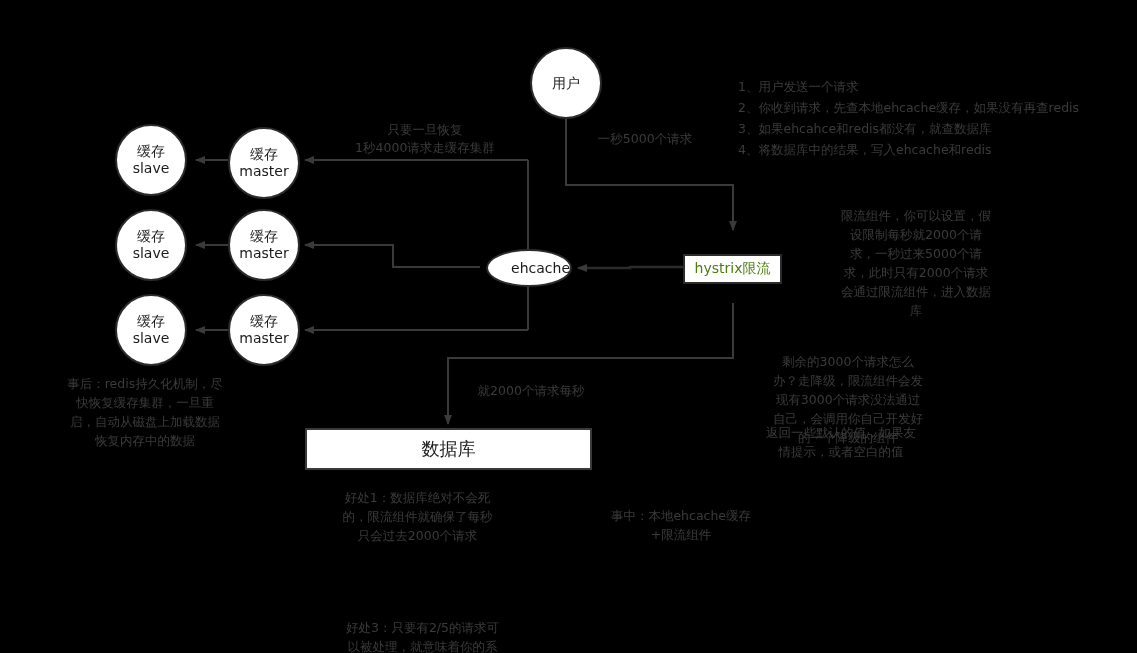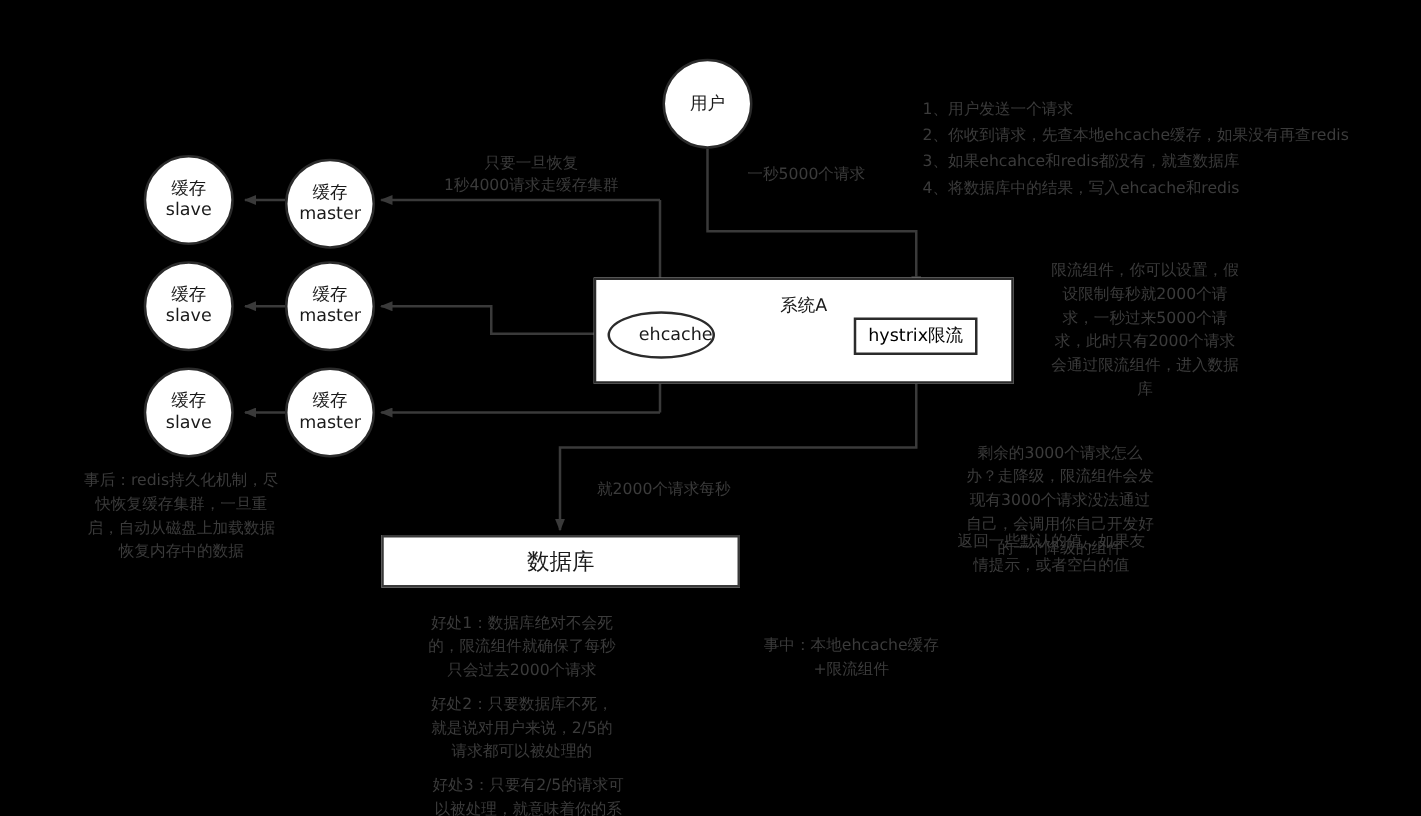--- a/index.html
+++ b/index.html
@@ -68,21 +68,21 @@
     font-size: 14px;
   }
   .rectnode {
     position: absolute;
     background: #ffffff;
     border: 2px solid #2b2b2b;
     box-sizing: border-box;
     display: flex;
     align-items: center;
     justify-content: center;
-    color: #000000;
+    color: #4d7c0f;
     font-size: 14px;
   }
   .dbbox {
     position: absolute;
     background: #ffffff;
     border: 2px solid #3a3a3a;
     box-sizing: border-box;
     display: flex;
     align-items: center;
     justify-content: center;
@@ -163,23 +163,20 @@
 
   <div class="node-circle" style="left:115px; top:294px; width:72px; height:72px;">
     <span>缓存</span>
     <span class="l2">slave</span>
   </div>
   <div class="node-circle" style="left:228px; top:294px; width:72px; height:72px;">
     <span>缓存</span>
     <span class="l2">master</span>
   </div>
 
-  <div class="sysbox" style="left:475px; top:222px; width:336px; height:85px;">
-    <div class="sysbox-title">系统A</div>
-  </div>
   <div class="ellipse" style="left:486px; top:249px; width:86px; height:38px;">
     <span>ehcache</span>
   </div>
   <div class="rectnode" style="left:683px; top:254px; width:99px; height:30px;">
     <span>hystrix限流</span>
   </div>
 
   <div class="dbbox" style="left:305px; top:428px; width:287px; height:42px;">
     <span>数据库</span>
   </div>
@@ -218,20 +215,17 @@
 自己，会调用你自己开发好
 的一个降级的组件</div>
 
   <div class="anno center" style="left:746px; top:423px; width:190px;">返回一些默认的值，如果友
 情提示，或者空白的值</div>
 
   <div class="anno center" style="left:325px; top:488px; width:185px;">好处1：数据库绝对不会死
 的，限流组件就确保了每秒
 只会过去2000个请求</div>
 
-  <div class="anno center" style="left:325px; top:553px; width:185px;">好处2：只要数据库不死，
-就是说对用户来说，2/5的
-请求都可以被处理的</div>
 
   <div class="anno center" style="left:325px; top:618px; width:195px;">好处3：只要有2/5的请求可
 以被处理，就意味着你的系</div>
 
 </div>
 
 </body></html>

